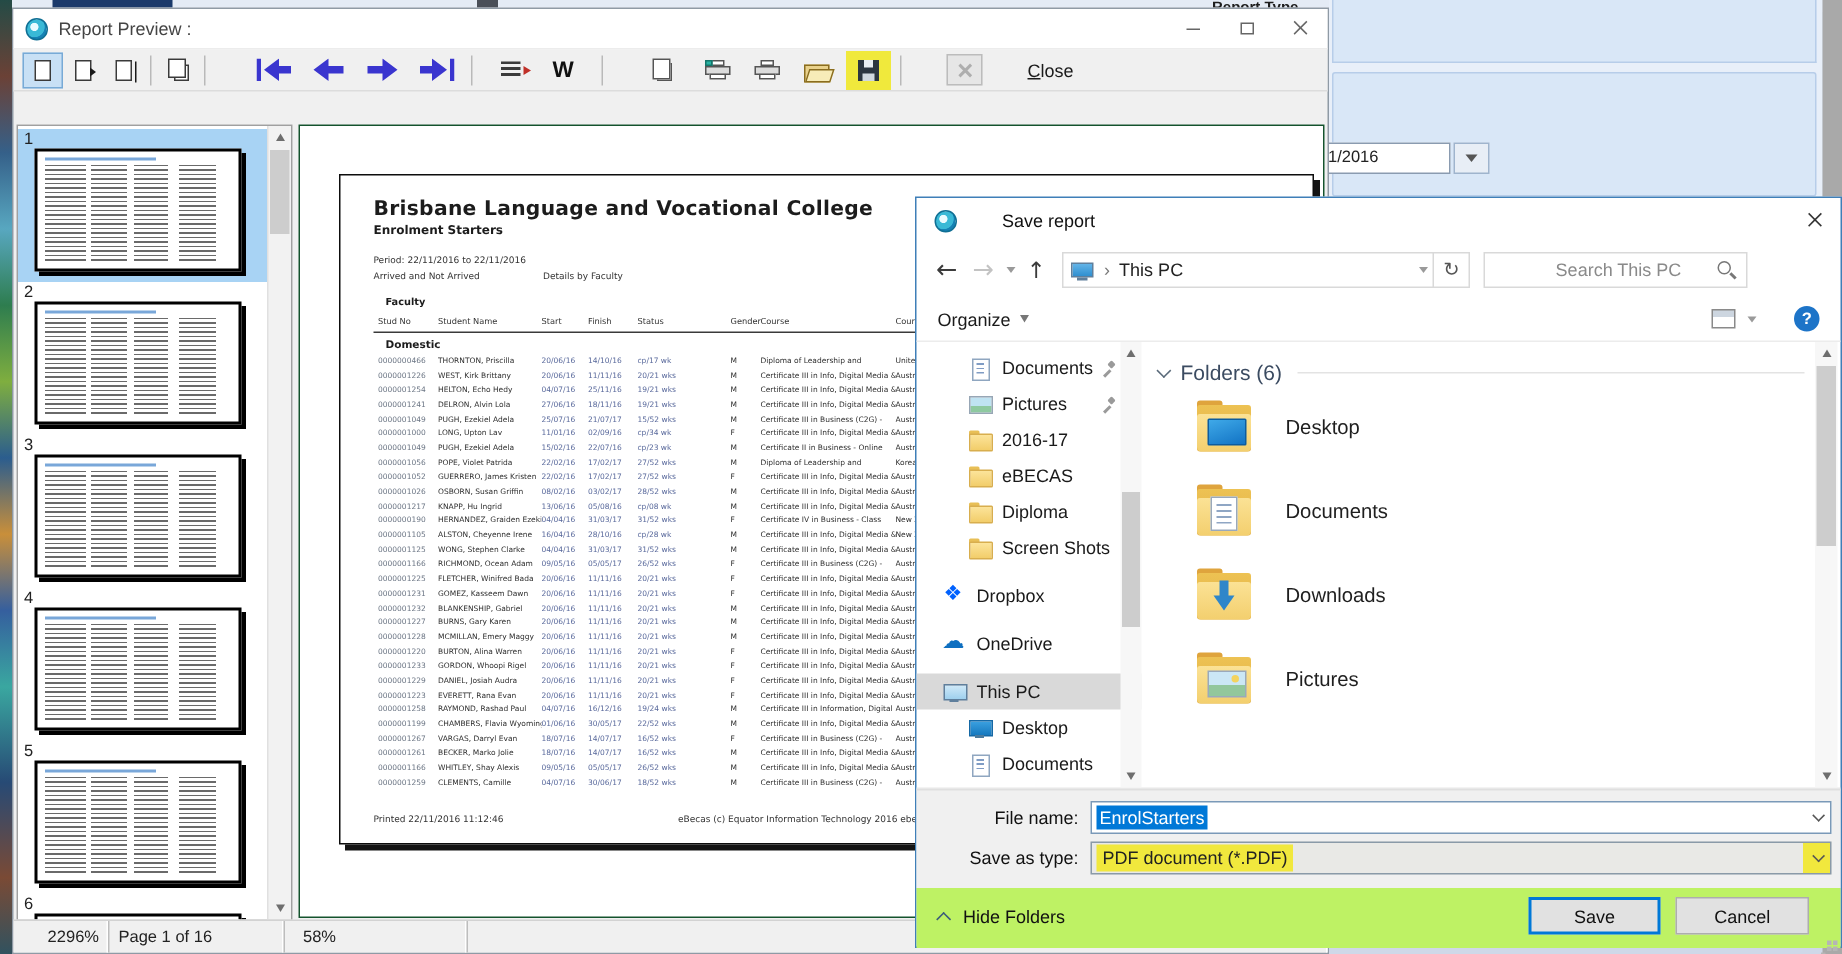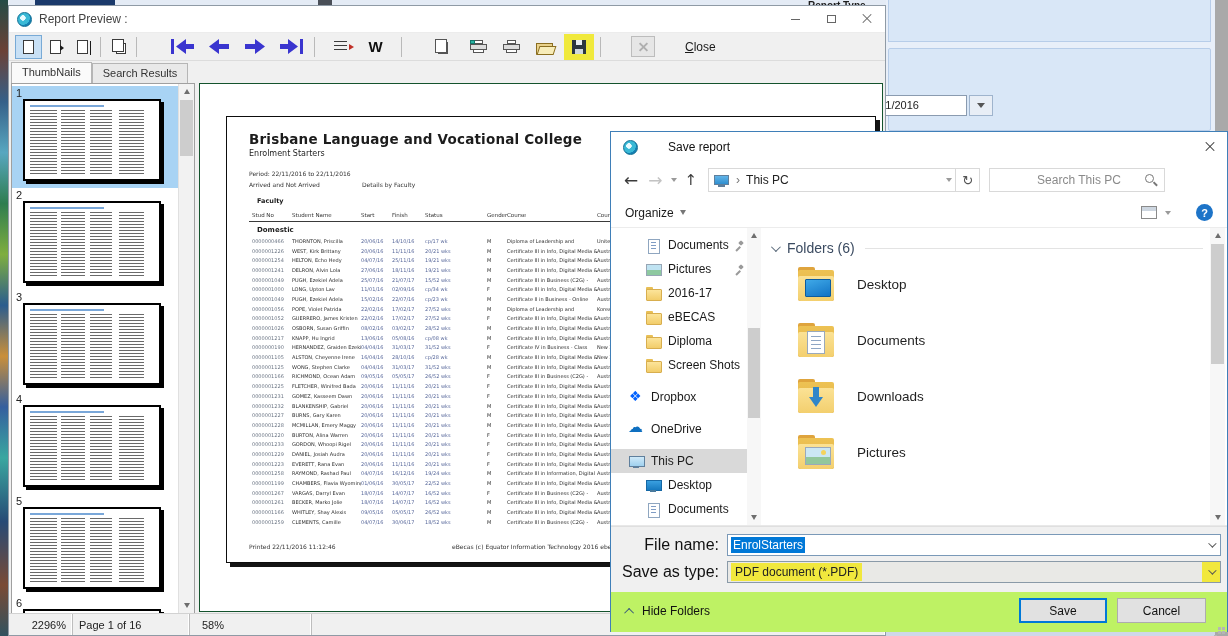--- a/index.html
+++ b/index.html
@@ -88,21 +88,21 @@
   .vscroll{position:absolute;right:0;top:0;bottom:0;width:16px;background:#f2f2f2;border-left:1px solid #e0e0e0;}
   .vs-up{position:absolute;top:0;left:0;right:0;height:15px;display:flex;align-items:center;justify-content:center;}
   .vs-dn{position:absolute;bottom:0;left:0;right:0;height:15px;display:flex;align-items:center;justify-content:center;}
   .tri-up-s{width:0;height:0;border-left:3.5px solid transparent;border-right:3.5px solid transparent;border-bottom:5px solid #6e6e6e;}
   .tri-dn-s{width:0;height:0;border-left:3.5px solid transparent;border-right:3.5px solid transparent;border-top:5px solid #6e6e6e;}
   .vs-thumb{position:absolute;left:1px;right:1px;top:16px;height:56px;background:#cdcdcd;}
 
   .preview{position:absolute;left:190px;top:77px;right:2px;bottom:23px;background:#fff;border:1px solid #14532d;overflow:hidden;}
   .rpage{position:absolute;left:26px;top:32px;width:650px;height:447px;background:#fff;border:1px solid #0d0d0d;box-shadow:4px 4px 0 #141414;font-family:"DejaVu Sans",sans-serif;color:#1c1c1c;}
   .rp-title{margin:14px 0 0 22px;font-size:13.5px;font-weight:bold;letter-spacing:.2px;}
-  .rp-sub{margin:2px 0 12px 22px;font-size:8px;font-weight:normal;}
+  .rp-sub{margin:2px 0 12px 22px;font-size:8px;font-weight:bold;}
   .rp-period{margin:4px 0 0 22px;font-size:6px;color:#333;}
   .rp-filters{margin:4px 0 0 22px;font-size:6px;color:#333;display:flex;}
   .rp-filters .f1{width:113px;}
   .rp-fac{margin:9px 0 0 30px;font-size:6.5px;font-weight:bold;}
   .rp-cols{display:flex;margin:7px 0 0 25px;font-size:5.5px;color:#333;}
   .c-id{width:40px;} .c-name{width:69px;} .c-start{width:31px;} .c-fin{width:33px;}
   .c-stat{width:62px;} .c-gen{width:20px;} .c-crs{width:90px;} .c-cty{flex:1;}
   .rp-rule{margin:3px 0 0 22px;width:601px;border-top:1px solid #3a3a3a;}
   .rp-dom{margin:4px 0 2px 30px;font-size:7px;font-weight:bold;}
   .rp-rows{margin-left:25px;}
@@ -193,21 +193,21 @@
   .fo-downloads .ov::after{content:"";position:absolute;left:0;top:10px;border-left:7px solid transparent;border-right:7px solid transparent;border-top:10px solid #2f86c9;}
   .fo-music .ov{left:12px;top:2px;font-size:26px;color:#1e78c8;font-family:"DejaVu Sans",sans-serif;line-height:30px;}
   .fo-pictures .ov{left:10px;top:12px;width:26px;height:18px;border:1px solid #9aa9bb;background:linear-gradient(180deg,#cbe7f5 0 55%,#92c79c 55%);}
   .fo-pictures .ov::before{content:"";position:absolute;right:4px;top:2px;width:5px;height:5px;border-radius:50%;background:#f4d35e;}
   .smain-scroll{position:absolute;right:2px;top:0;bottom:0;width:15px;background:#f7f7f7;}
   .smain-scroll .vs-thumb{left:1px;right:1px;top:16px;height:120px;background:#cdcdcd;}
 
   .sd-foot{position:relative;height:66px;background:#f0f0f0;border-top:1px solid #dfdfdf;}
   .f-row{position:absolute;left:0;right:6px;height:22px;display:flex;align-items:center;}
   .f-row.r1{top:7px;} .f-row.r2{top:34px;}
-  .f-lab{width:116px;text-align:right;padding-right:8px;font-size:16px;color:#111;flex:none;}
+  .f-lab{width:116px;text-align:right;padding-right:8px;font-size:12px;color:#111;flex:none;}
   .combo{flex:1;height:22px;border:1px solid #7a99b8;background:#fff;display:flex;align-items:center;padding-left:3px;position:relative;}
   .combo .val-sel{background:#0078d7;color:#fff;font-size:12px;padding:1px 2px;}
   .combo .cv{width:18px;height:100%;margin-left:auto;display:flex;align-items:center;justify-content:center;}
   .combo.type{background:#e9e9e6;border:1px solid #8a9aa8;}
   .combo.type .val-hl{background:#f1e83d;color:#222;font-size:12px;padding:2px 4px;text-align:right;}
   .combo.type .cv{background:#f1e83d;}
   .chev-sm{width:6px;height:6px;border-right:1.5px solid #555;border-bottom:1.5px solid #555;transform:rotate(45deg) translateY(-2px);}
   .sd-btns{position:relative;height:40px;background:#bef264;text-decoration:underline;}
   .hidef{position:absolute;left:16px;top:12px;display:flex;align-items:center;gap:8px;font-size:12px;color:#111;}
   .chev-up{width:7px;height:7px;border-left:1.8px solid #3a5a7a;border-top:1.8px solid #3a5a7a;transform:rotate(45deg) translateY(2px);}
@@ -331,24 +331,20 @@
       <div class="hl-save" style="margin-left:6px;">
           <span class="floppy"></span>
         </div>
       <span class="tb-sep" style="margin-left:6px;"></span>
       <div class="dis-btn" style="margin-left:26px;">
           <span class="dis-x"></span>
         </div>
       <span class="close-label">Close</span>
     </div>
 
-    <div class="rtabs">
-      <span class="rtab on">ThumbNails</span>
-      <span class="rtab">Search Results</span>
-    </div>
 
     <div class="thumb-panel">
       <div class="thumb-list">
 
           <div class="thumb-item tsel-true">
             <div class="t-num">1</div>
             <div class="t-page">
               <span class="hdr"></span>
               <span class="txt"></span>
               <span class="gaps"></span>

